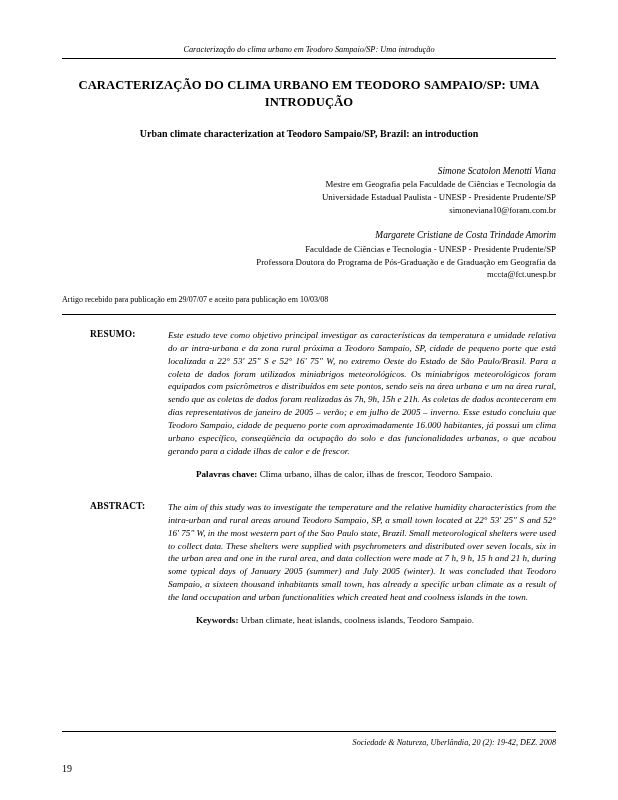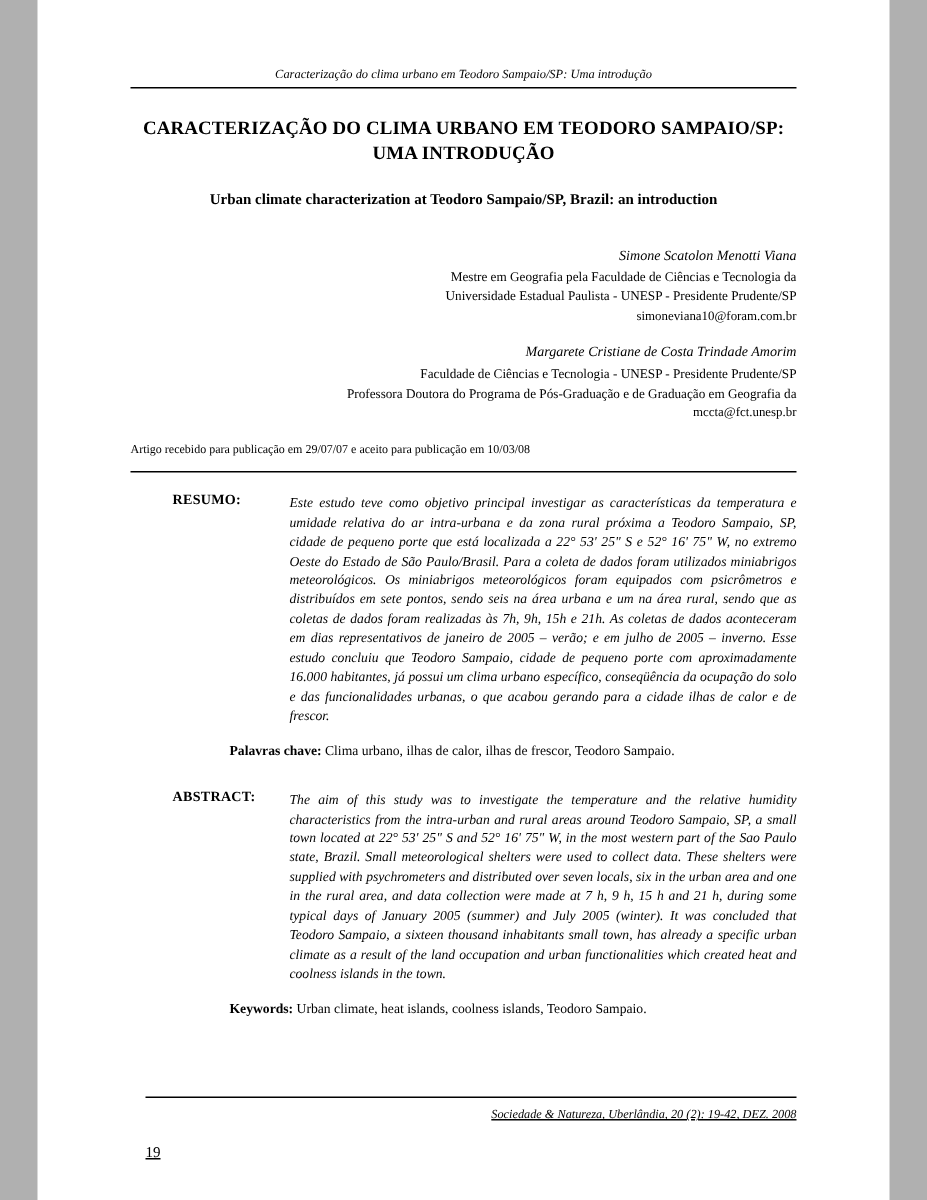--- a/index.html
+++ b/index.html
@@ -1,21 +1,21 @@
 <!DOCTYPE html>
 <html><head>
 <meta charset="utf-8">
 <style>
   html, body {
     margin: 0;
     padding: 0;
     background: #b0b0b0;
   }
   .page {
-    width: 568px;
+    width: 618px;
     height: 800px;
     background: #ffffff;
     margin: 0 auto;
     position: relative;
     box-sizing: border-box;
     padding: 44px 62px 30px 62px;
     font-family: "Liberation Serif", serif;
     color: #000;
   }
   .runhead {
@@ -82,21 +82,21 @@
     margin-left: 28px;
   }
   .abstext {
     flex: 1 1 auto;
     font-style: italic;
     font-size: 9.1px;
     line-height: 1.42;
     text-align: justify;
   }
   .keywords {
-    margin-left: 46px;
+    margin-left: 114px;
     font-size: 9.1px;
     line-height: 1.42;
     margin-bottom: 20px;
     margin-top: 10px;
     padding-left: 20px;
   }
   .keywords b { font-weight: bold; }
   .footer-rule {
     border-bottom: 1px solid #000;
     margin-top: 16px;
@@ -107,24 +107,23 @@
     font-size: 8.2px;
     font-style: italic;
   }
   .pagenum {
     text-align: left;
     font-size: 10px;
     margin-top: 16px;
   }
   .bottomwrap {
     position: absolute;
-    left: 72px;
+    left: 62px;
     right: 62px;
     bottom: 26px;
-    text-decoration: underline;
   }
 </style>
 </head>
 <body>
 
 <div class="page">
 
   <div class="runhead">
     <div class="line1">Caracterização do clima urbano em Teodoro Sampaio/SP: Uma introdução</div>
   </div>

